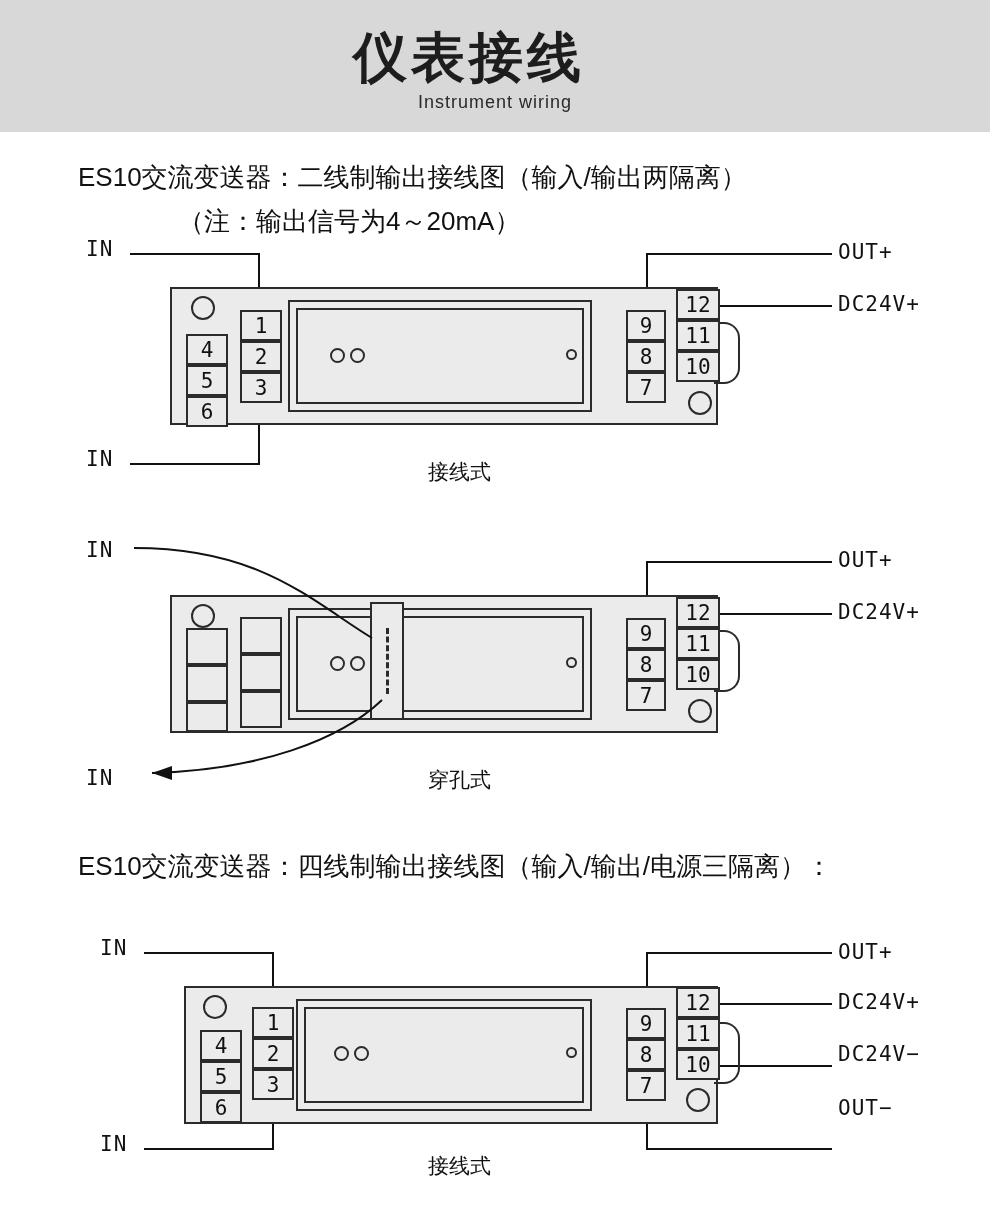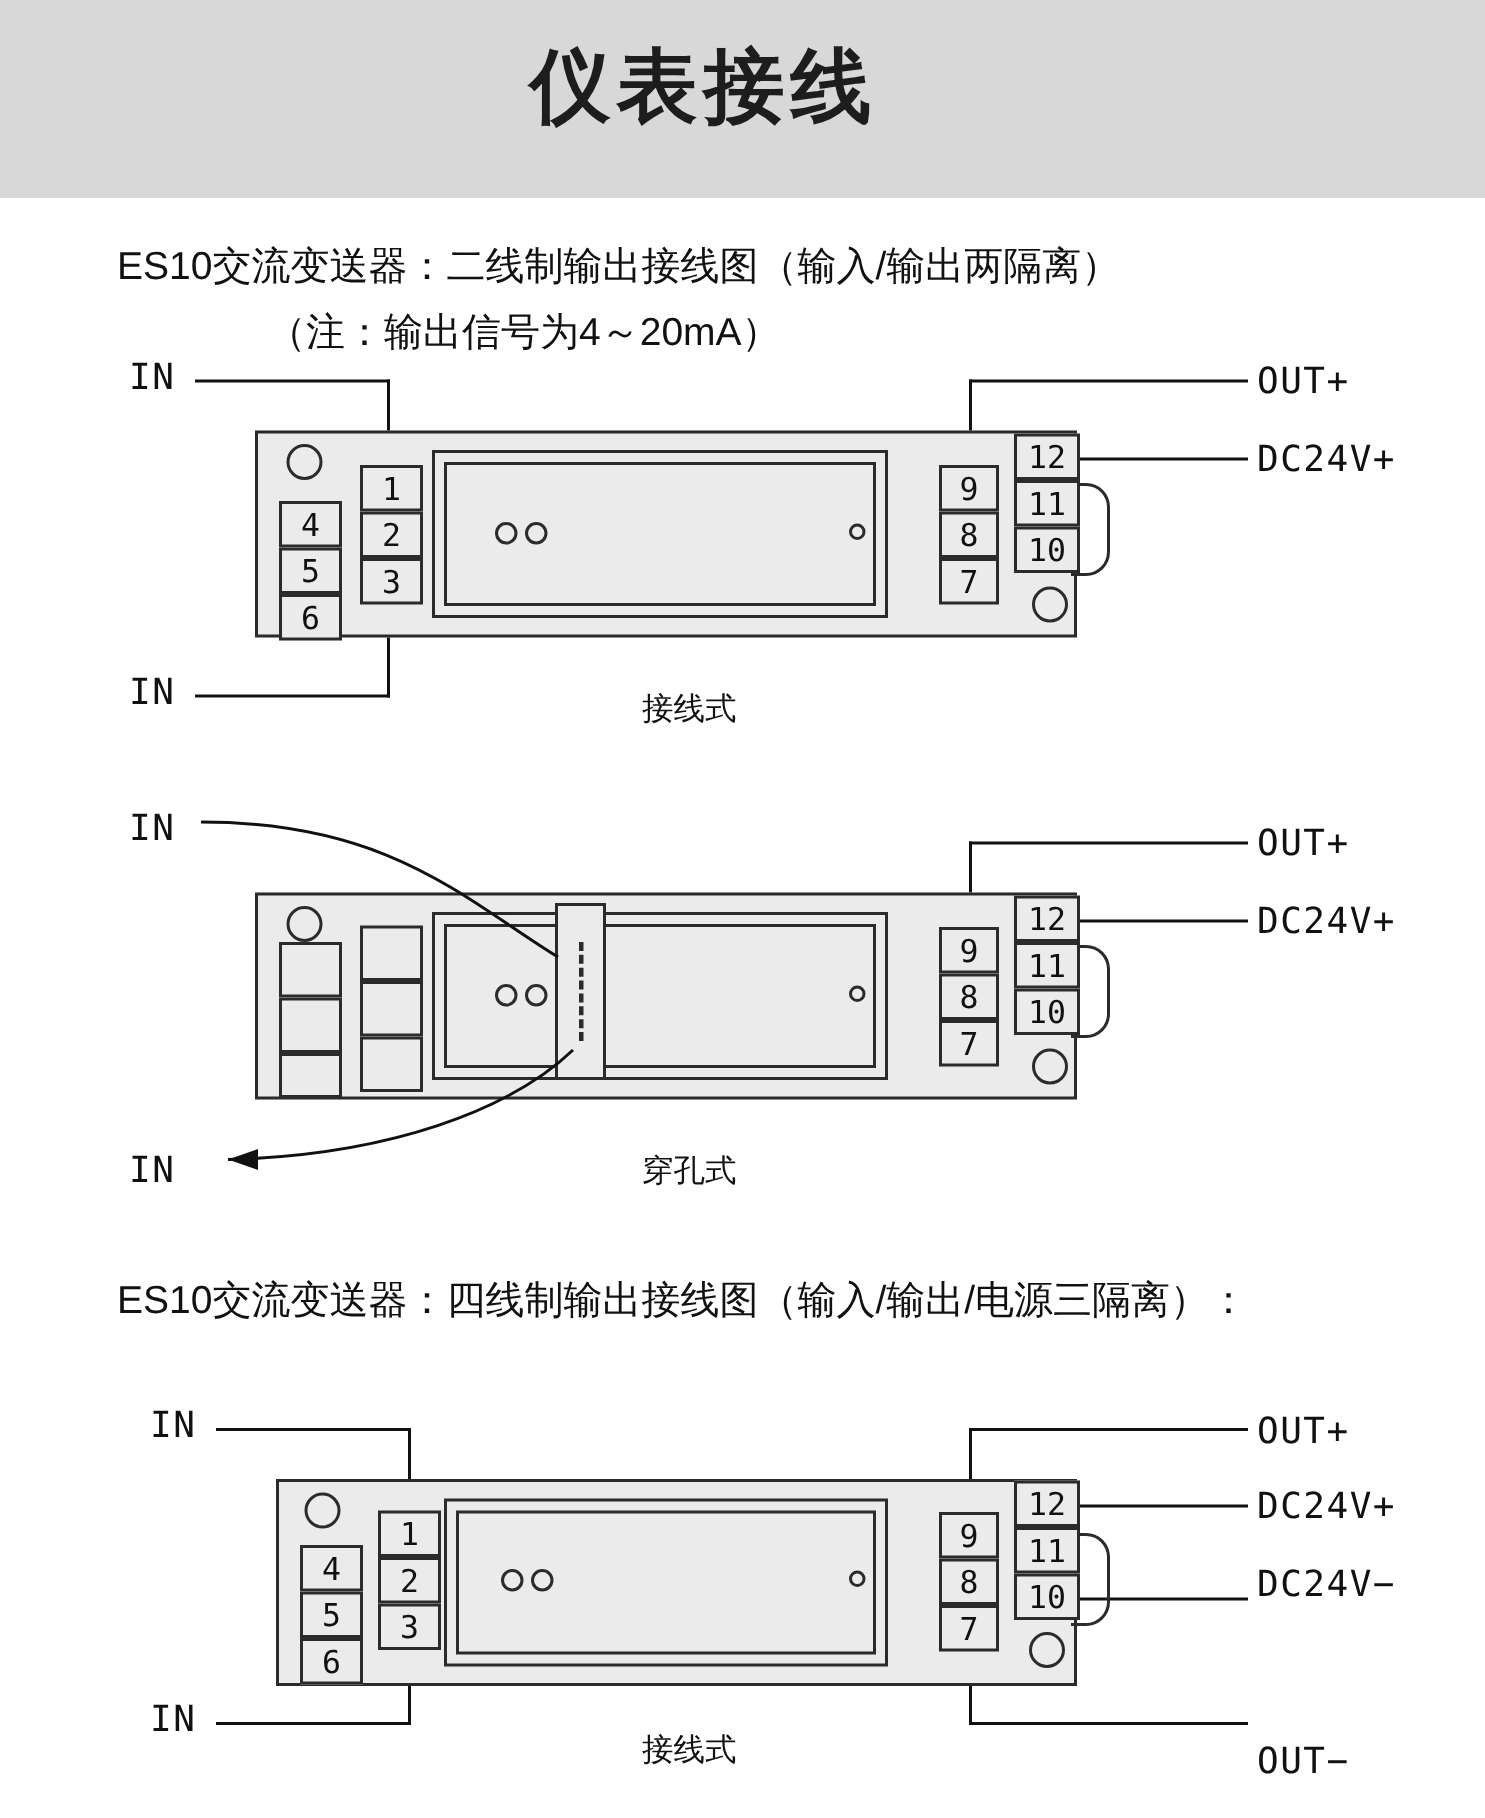--- a/index.html
+++ b/index.html
@@ -58,21 +58,21 @@
     position: absolute;
     font-size: 21px;
     color: #111;
     white-space: nowrap;
   }
 
   
   .lbl {
     position: absolute;
     font-family: "DejaVu Sans Mono", monospace;
-    font-size: 24px;
+    font-size: 21px;
     color: #111;
     white-space: nowrap;
     letter-spacing: 1px;
   }
   .wire {
     position: absolute;
     background: #111;
   }
   .wire.h { height: 2px; }
   .wire.v { width: 2px; }
@@ -145,20 +145,21 @@
     left: 0; top: 0;
     width: 990px; height: 1212px;
     pointer-events: none;
   }
 </style>
 </head>
 <body>
 
 <div class="banner">
   <div class="banner-title">仪表接线</div>
+  <div class="banner-sub">Instrument wiring</div>
 </div>
 
 <div class="caption l1">ES10交流变送器：二线制输出接线图（输入/输出两隔离）</div>
 <div class="caption l2">（注：输出信号为4～20mA）</div>
 
 <div class="lbl" style="left:86px; top:237px;">IN</div>
 <div class="lbl" style="left:86px; top:447px;">IN</div>
 <div class="lbl" style="left:838px; top:240px;">OUT+</div>
 <div class="lbl" style="left:838px; top:292px;">DC24V+</div>
 
@@ -239,21 +240,21 @@
 
 <div class="mode-label" style="left:428px; top:766px;">穿孔式</div>
 
 <div class="caption l3">ES10交流变送器：四线制输出接线图（输入/输出/电源三隔离）：</div>
 
 <div class="lbl" style="left:100px; top:936px;">IN</div>
 <div class="lbl" style="left:100px; top:1132px;">IN</div>
 <div class="lbl" style="left:838px; top:940px;">OUT+</div>
 <div class="lbl" style="left:838px; top:990px;">DC24V+</div>
 <div class="lbl" style="left:838px; top:1042px;">DC24V−</div>
-<div class="lbl" style="left:838px; top:1160px;">OUT−</div>
+<div class="lbl" style="left:838px; top:1096px;">OUT−</div>
 
 <div class="wire h" style="left:144px; top:952px; width:130px;"></div>
 <div class="wire v" style="left:272px; top:952px; height:58px;"></div>
 <div class="wire h" style="left:144px; top:1148px; width:130px;"></div>
 <div class="wire v" style="left:272px; top:1086px; height:64px;"></div>
 
 <div class="wire h" style="left:646px; top:952px; width:186px;"></div>
 <div class="wire v" style="left:646px; top:952px; height:62px;"></div>
 <div class="wire h" style="left:718px; top:1003px; width:114px;"></div>
 <div class="wire h" style="left:718px; top:1065px; width:114px;"></div>

